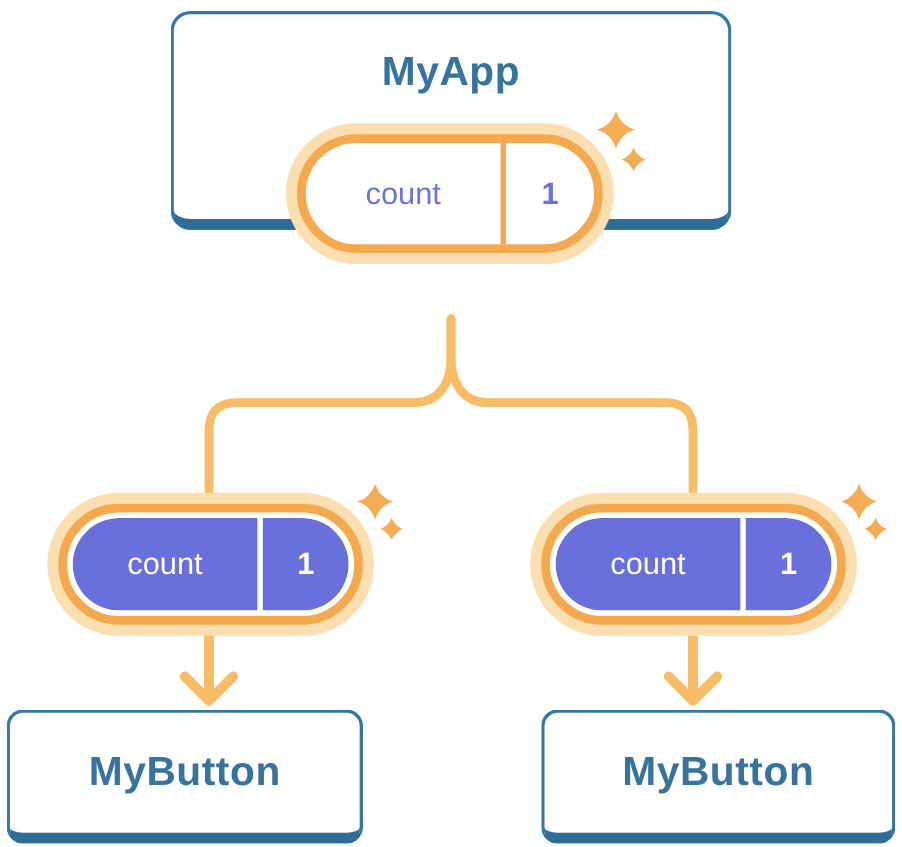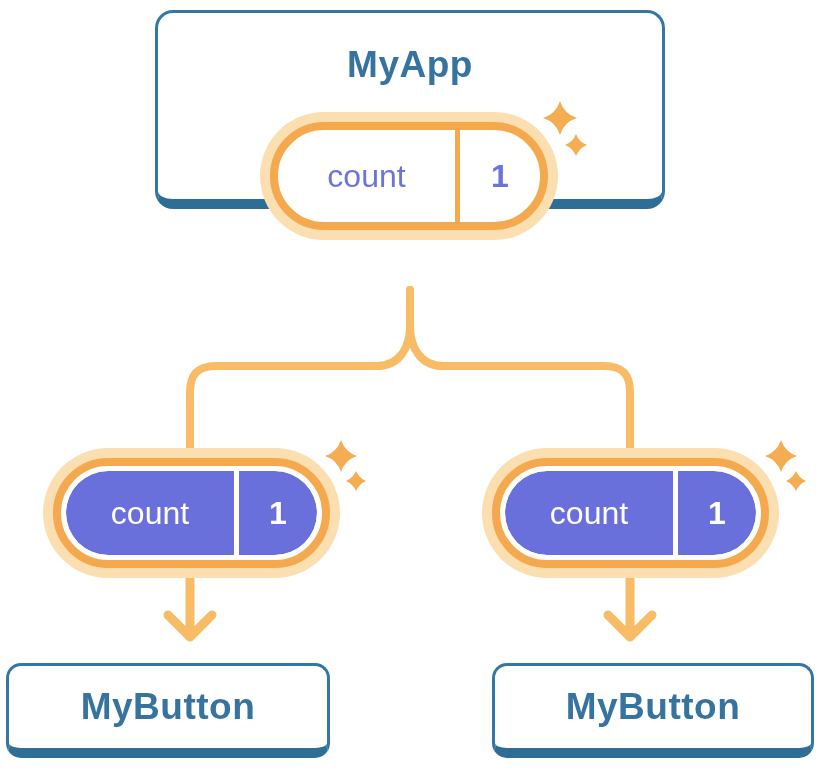--- a/index.html
+++ b/index.html
@@ -33,22 +33,22 @@
   .card.root {
     left: 155px; top: 10px;
     width: 510px; height: 199px;
     border-radius: 18px;
     display: flex;
     justify-content: center;
     align-items: flex-start;
     padding-top: 32px;
   }
   .card.child {
-    top: 663px;
-    height: 95px;
+    top: 645px;
+    height: 122px;
     border-radius: 15px;
     display: flex;
     justify-content: center;
     align-items: center;
   }
   .card.child.left  { left: 6px;   width: 324px; }
   .card.child.right { left: 492px; width: 322px; }
 
   .card-title {
     color: var(--blue-text, #36739F);
@@ -76,21 +76,21 @@
     height: 100%;
     border-radius: 999px;
     display: flex;
     align-items: stretch;
     overflow: hidden;
   }
   .cell {
     display: flex;
     align-items: center;
     justify-content: center;
-    font-size: 32px;
+    font-size: 28px;
     line-height: 1;
     text-align: right;
   }
   .cell.label { flex: 1 1 auto; }
 
   
   .pill.light { left: 260px; top: 112px; width: 298px; height: 128px; }
   .pill.light .cell { color: var(--purple-text, #6B74DB); background: transparent; }
   .pill.light .cell.label { font-weight: 400; }
   .pill.light .cell.value { width: 80px; font-weight: 700; }

